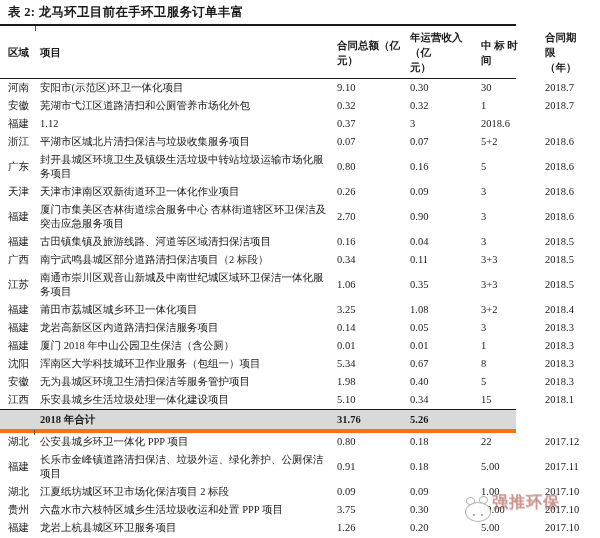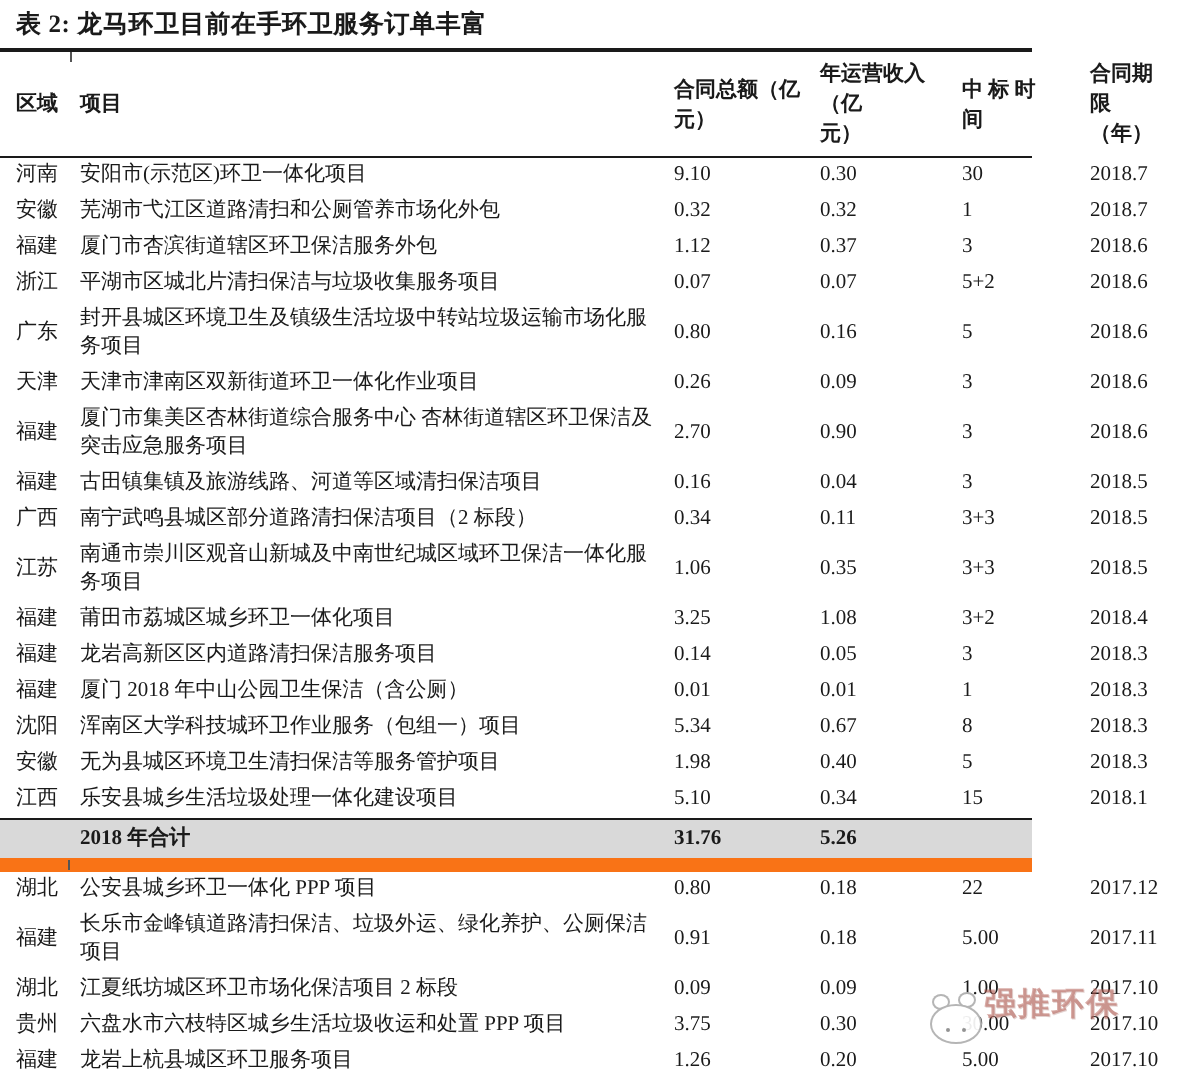--- a/index.html
+++ b/index.html
@@ -33,21 +33,21 @@
   }
   .thead .hcell { white-space: pre-line; }
 
   .trow {
     font-size: 10.5px; line-height: 14px;
     padding-top: 2px; padding-bottom: 2px;
   }
   .trow .cell { padding-right: 4px; }
   .trow.summary {
     background: #d9d9d9; font-weight: bold;
-    border-top: 1px solid #1a1a1a; border-bottom: 7px solid #f97316;
+    border-top: 1px solid #1a1a1a; border-bottom: 4px solid #f97316;
     line-height: 15px; position: relative;
   }
   .trow.summary .tick { left: 34px; bottom: -6px; }
 
   
   .watermark {
     position: absolute; left: 455px; top: 490px; width: 145px; height: 40px;
     pointer-events: none;
   }
   .wm-text {
@@ -111,21 +111,20 @@
       <div class="grid-row trow">
       <div class="cell">安徽</div>
       <div class="cell">芜湖市弋江区道路清扫和公厕管养市场化外包</div>
       <div class="cell">0.32</div>
       <div class="cell">0.32</div>
       <div class="cell">1</div>
       <div class="cell">2018.7</div>
     </div>
       <div class="grid-row trow">
       <div class="cell">福建</div>
-      <div class="cell">厦门市杏滨街道辖区环卫保洁服务外包</div>
       <div class="cell">1.12</div>
       <div class="cell">0.37</div>
       <div class="cell">3</div>
       <div class="cell">2018.6</div>
     </div>
       <div class="grid-row trow">
       <div class="cell">浙江</div>
       <div class="cell">平湖市区城北片清扫保洁与垃圾收集服务项目</div>
       <div class="cell">0.07</div>
       <div class="cell">0.07</div>

